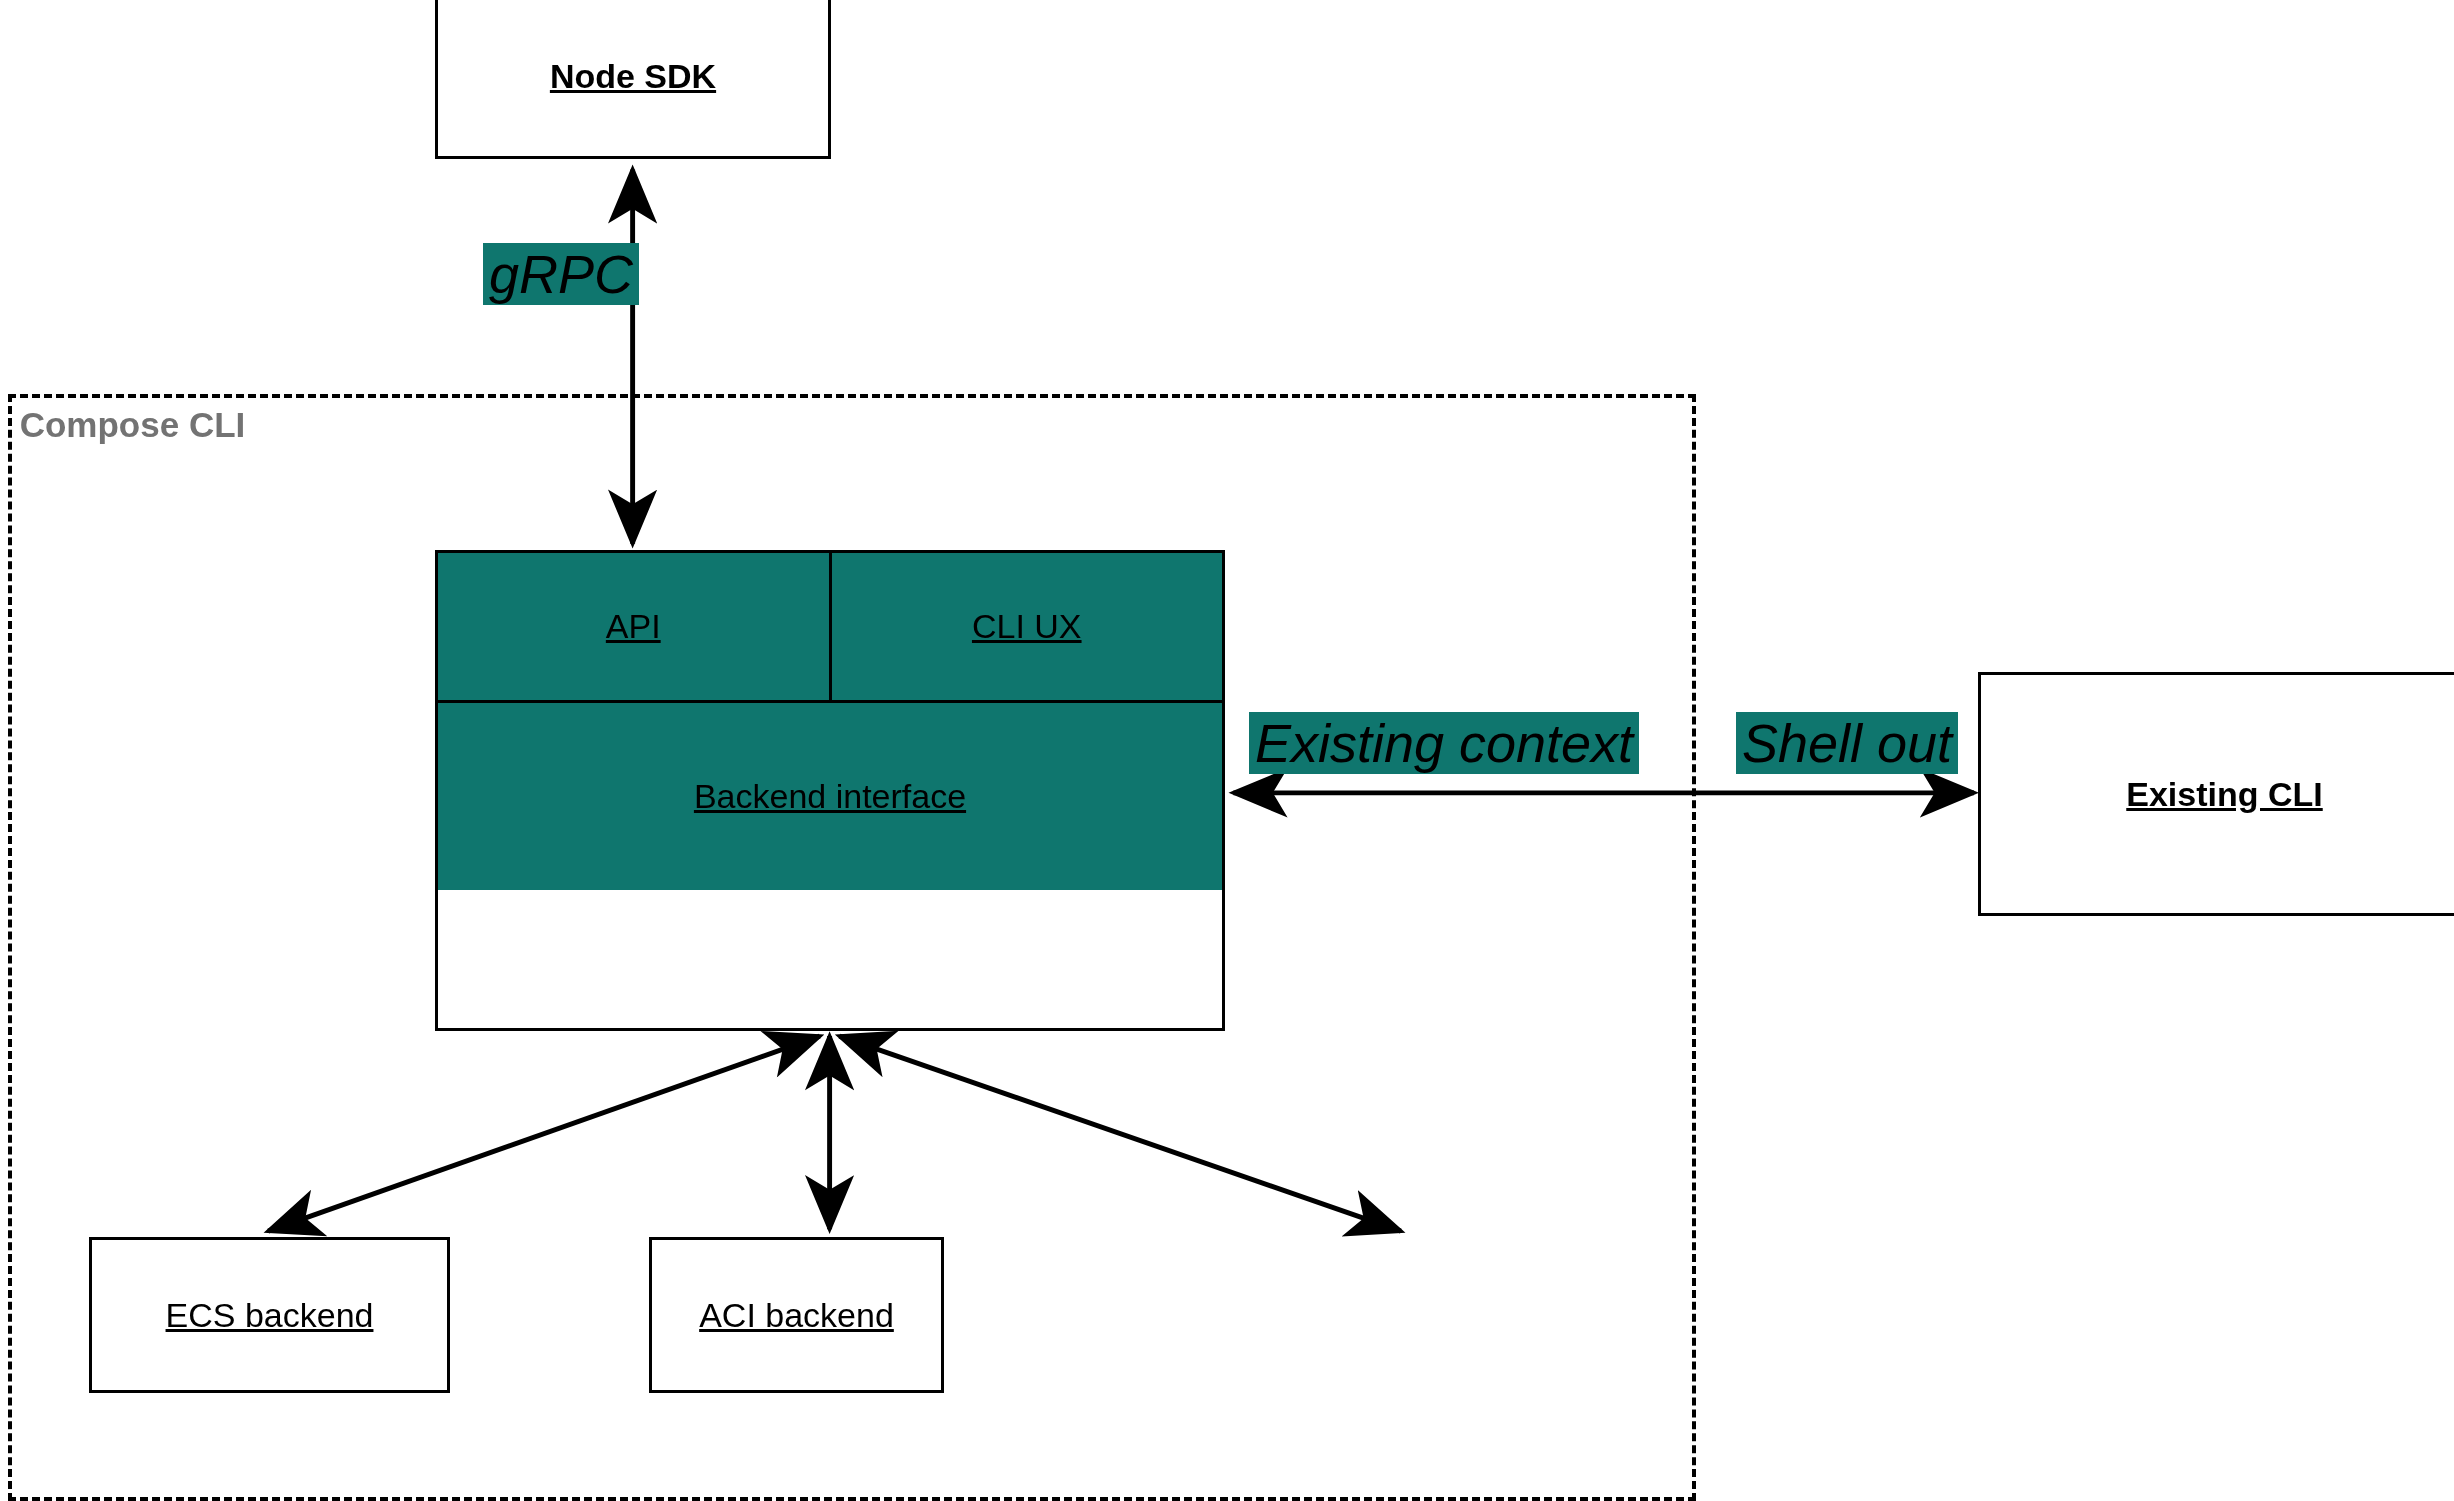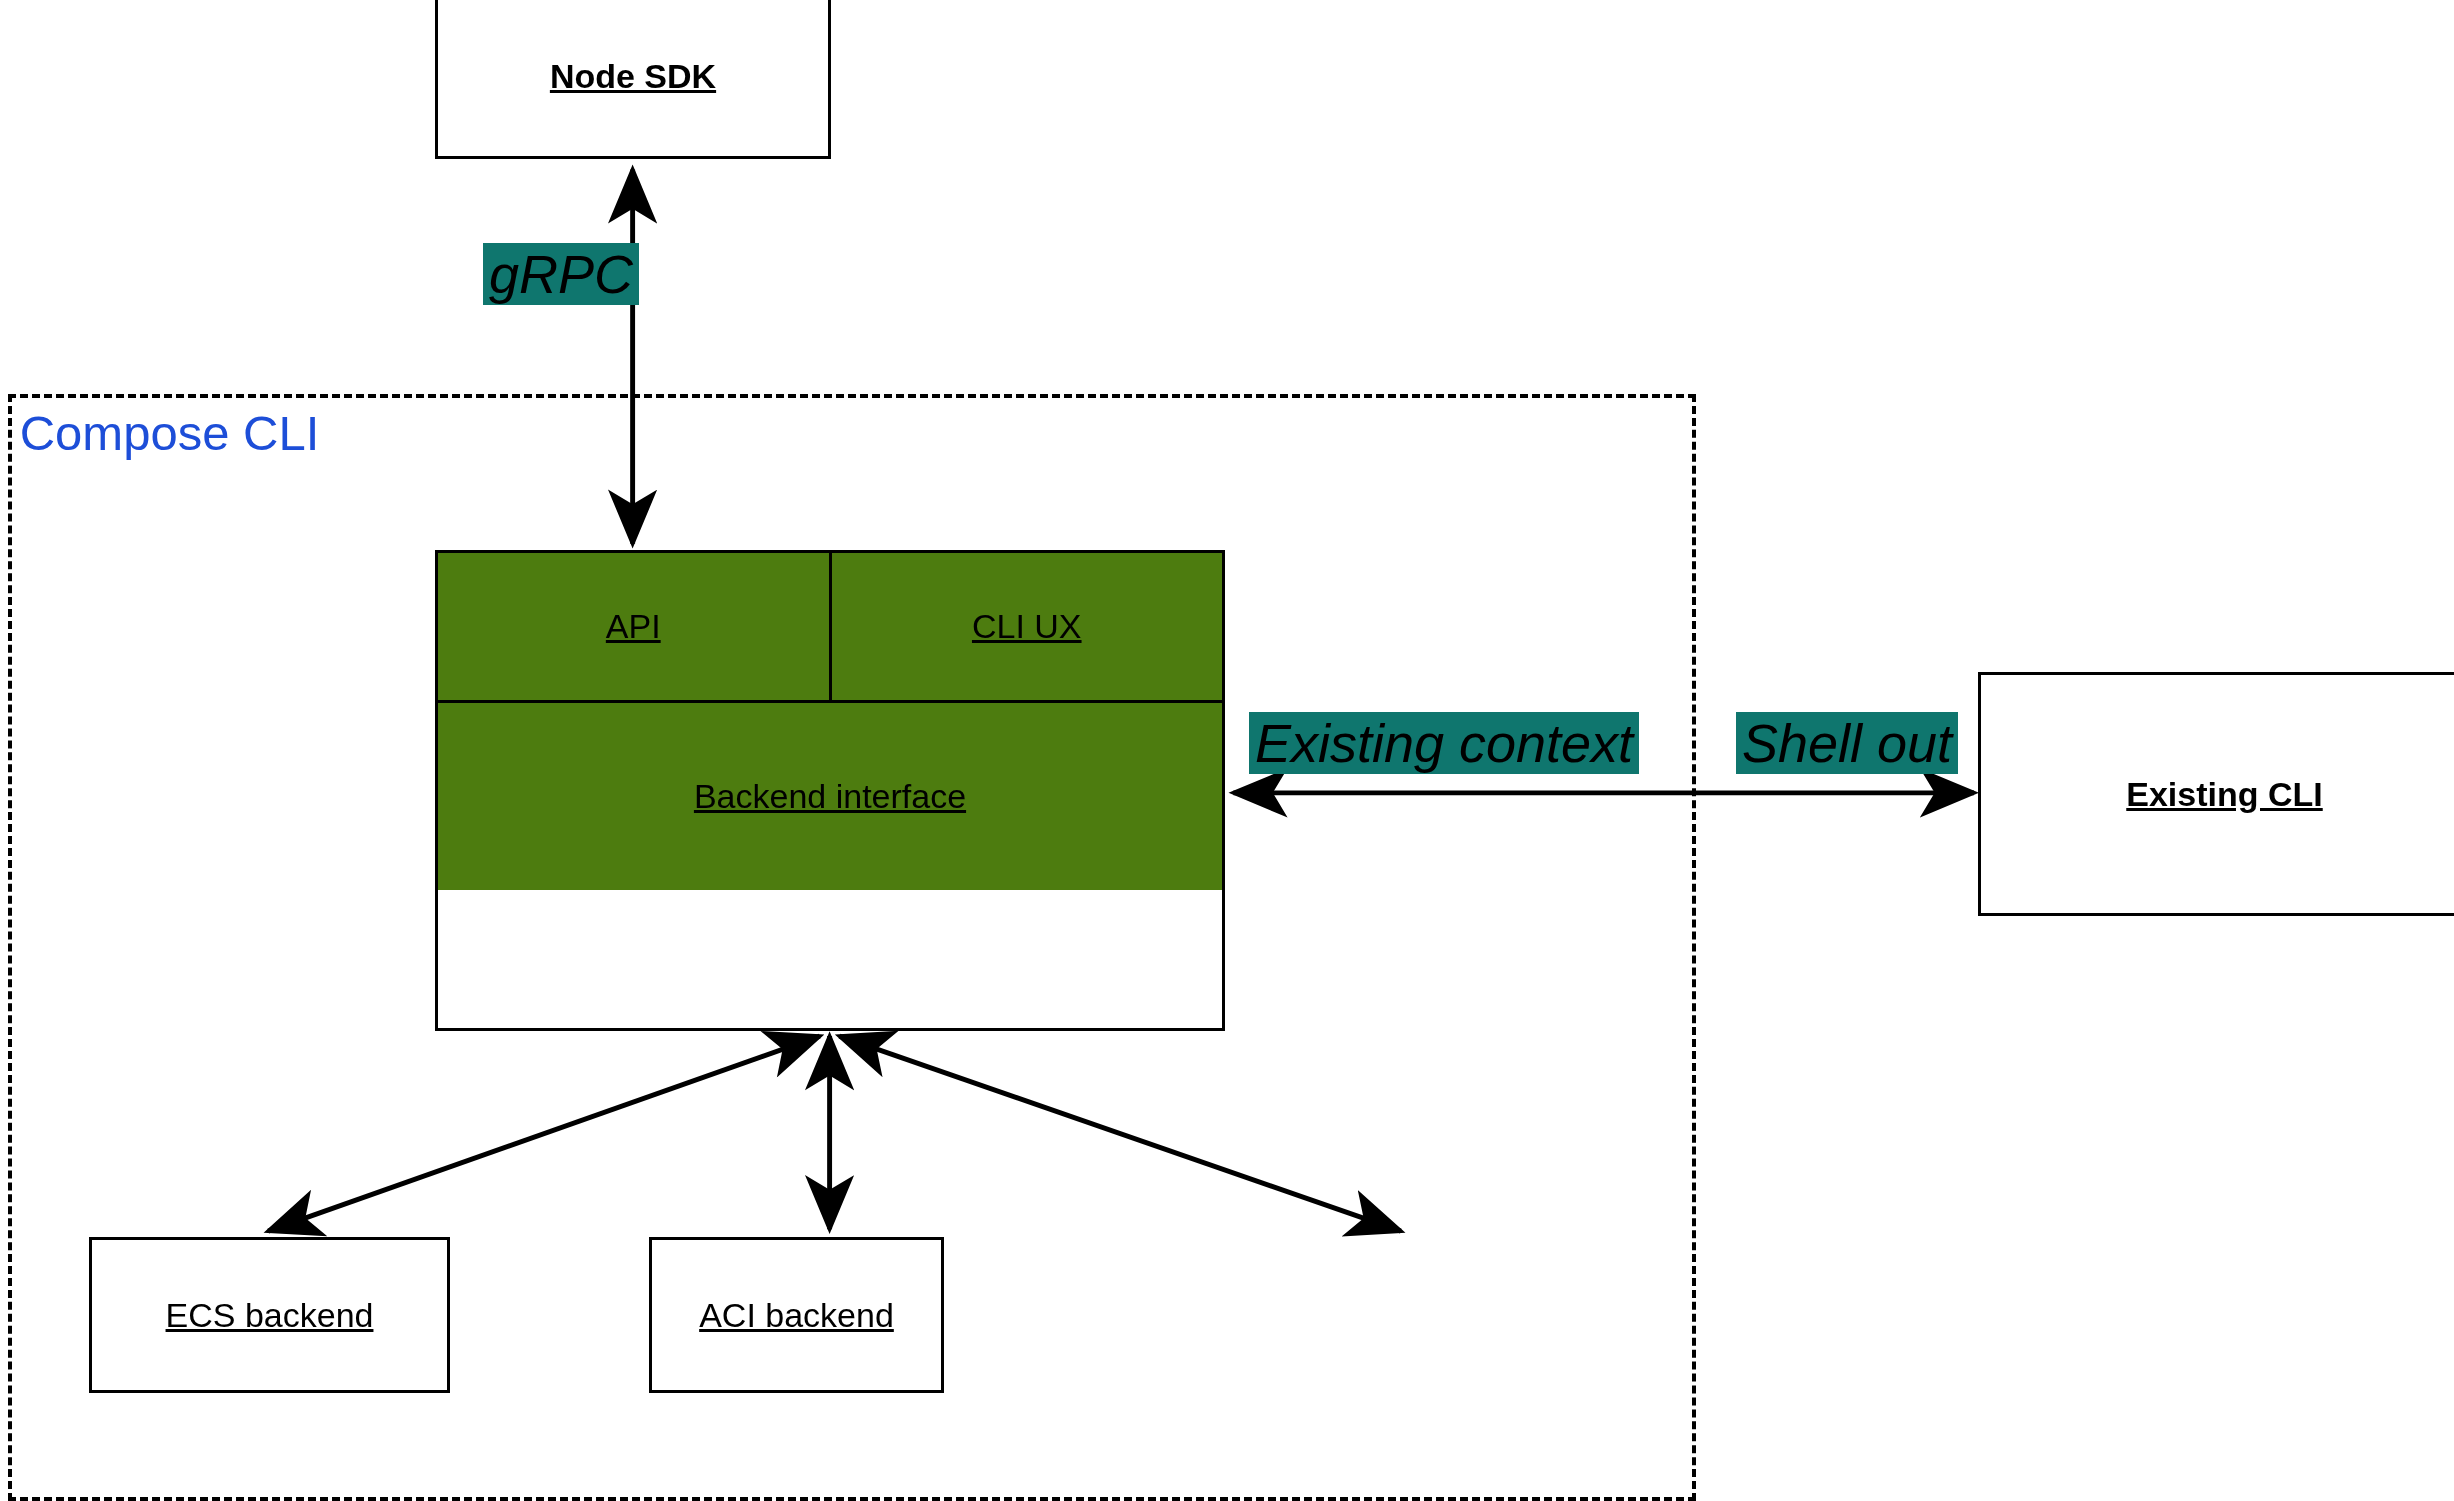--- a/index.html
+++ b/index.html
@@ -44,23 +44,23 @@
     font-weight: bold;
   }
   .group-box {
     position: absolute;
     box-sizing: border-box;
     border: 4.9px dashed #000000;
     background: transparent;
   }
   .group-title {
     position: absolute;
-    font-size: 49px;
-    font-weight: normal;
-    color: #1d4ed8;
+    font-size: 35px;
+    font-weight: bold;
+    color: #737373;
     white-space: nowrap;
   }
   .edge-label {
     position: absolute;
     font-size: 54px;
     color: #000000;
     white-space: nowrap;
     background: #0f766e;
     padding: 0 5.9px;
     font-style: italic;
@@ -72,21 +72,21 @@
     background: #ffffff;
     display: flex;
     flex-direction: column;
   }
   .stack-row {
     box-sizing: border-box;
     display: flex;
     align-items: center;
     justify-content: center;
     border-bottom: 3.9px solid #000000;
-    background: #4d7c0f;
+    background: #0f766e;
   }
   .stack-row:last-child {
     border-bottom: none;
   }
   .stack-cell {
     box-sizing: border-box;
     flex: 1 1 0;
     height: 100%;
     display: flex;
     align-items: center;

